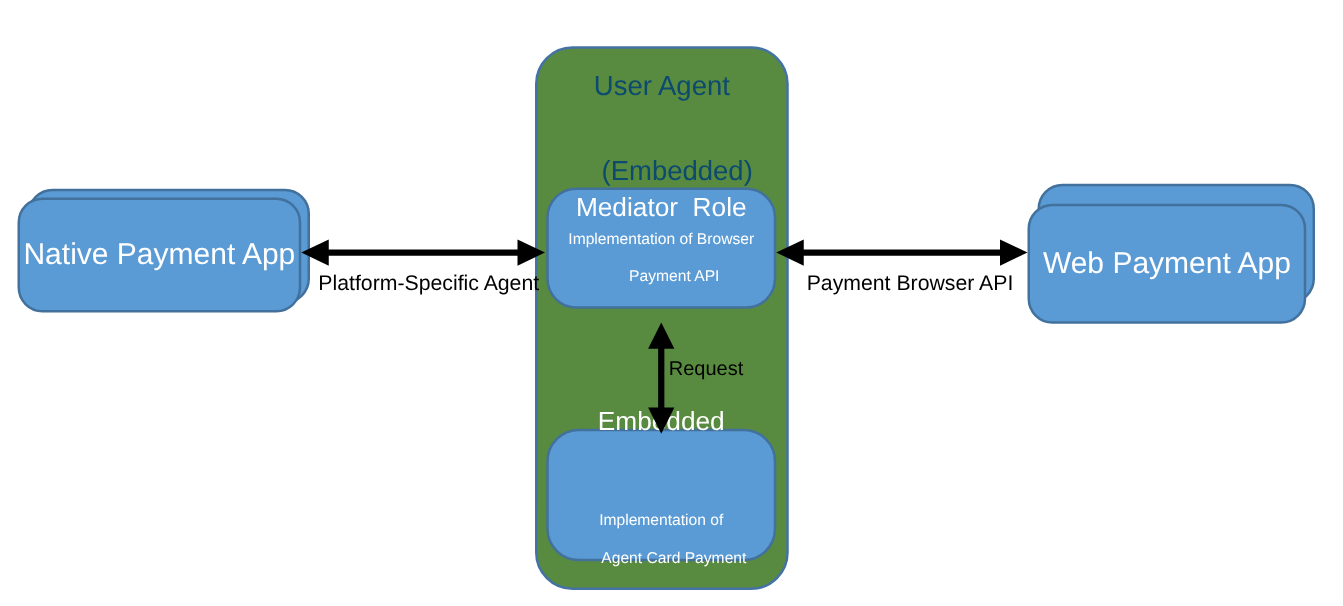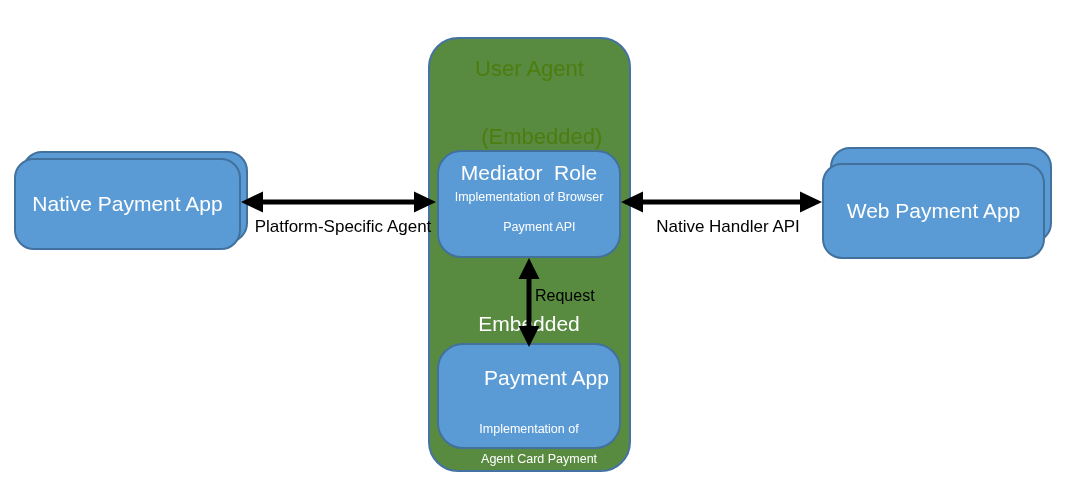--- a/index.html
+++ b/index.html
@@ -21,21 +21,21 @@
     width: 203px; height: 435px;
     background: #588B40;
     border: 2px solid #4472A4;
     border-radius: 30px;
   }
   .ua-title {
     position: absolute;
     left: 428px; top: 52px;
     width: 203px;
     text-align: center;
-    color: #4d7c0f;
+    color: #0c4a6e;
     font-size: 22px;
     line-height: 34px;
     white-space: pre;
   }
 
   
   .blue-box {
     position: absolute;
     background: #5B9BD5;
     border: 2px solid #41719C;
@@ -45,24 +45,24 @@
     align-items: center;
     justify-content: center;
     text-align: center;
   }
 
   
   .stack-back-native  { left: 22px;  top: 151px; width: 226px; height: 92px; border-radius: 20px; }
   .stack-front-native { left: 14px;  top: 158px; width: 227px; height: 92px; border-radius: 20px; }
   .stack-back-web     { left: 830px; top: 147px; width: 222px; height: 96px; border-radius: 20px; }
   .stack-front-web    { left: 822px; top: 163px; width: 223px; height: 96px; border-radius: 20px; }
-  .side-label { font-size: 21px; white-space: pre; }
+  .side-label { font-size: 24px; white-space: pre; }
 
   
-  .mediator-box { left: 437px; top: 150px; width: 184px; height: 108px; border-radius: 24px; }
+  .mediator-box { left: 437px; top: 150px; width: 184px; height: 97px; border-radius: 24px; }
   .embedded-box { left: 437px; top: 343px; width: 184px; height: 106px; border-radius: 26px; }
   .node-title    { font-size: 21px; line-height: 27px; white-space: pre; }
   .node-subtitle { font-size: 12.5px; line-height: 15px; margin-top: 4px; white-space: pre; }
 
   
   .arrows {
     position: absolute;
     left: 0; top: 0;
     width: 1074px; height: 485px;
     pointer-events: none;
@@ -103,21 +103,20 @@
 
   <div class="blue-box mediator-box">
     <div class="node-title">Mediator  Role</div>
     <div class="node-subtitle"><span>Implementation of Browser</span><br>
       <span>Payment API</span>
     </div>
   </div>
 
   <div class="blue-box embedded-box">
     <div class="node-title"><span>Embedded</span><br>
-      <span>Payment App</span>
     </div>
     <div class="node-subtitle"><span>Implementation of</span><br>
       <span>Agent Card Payment</span>
     </div>
   </div>
 
   <svg class="arrows" viewBox="0 0 1074 485" xmlns="http://www.w3.org/2000/svg">
 
     <g>
       <line class="arrow-line" x1="260" y1="202" x2="418" y2="202"></line>
@@ -132,16 +131,16 @@
     </g>
 
     <g>
       <line class="arrow-line" x1="529" y1="275" x2="529" y2="330"></line>
       <polygon class="arrow-head" points="529,258 518.5,279 539.5,279"></polygon>
       <polygon class="arrow-head" points="529,347 518.5,326 539.5,326"></polygon>
     </g>
   </svg>
 
   <div class="edge-label platform-label">Platform-Specific Agent</div>
-  <div class="edge-label handler-label">Native Handler API</div>
+  <div class="edge-label handler-label">Payment Browser API</div>
   <div class="edge-label internal-label">Request</div>
 
 </div>
 
 </body></html>

